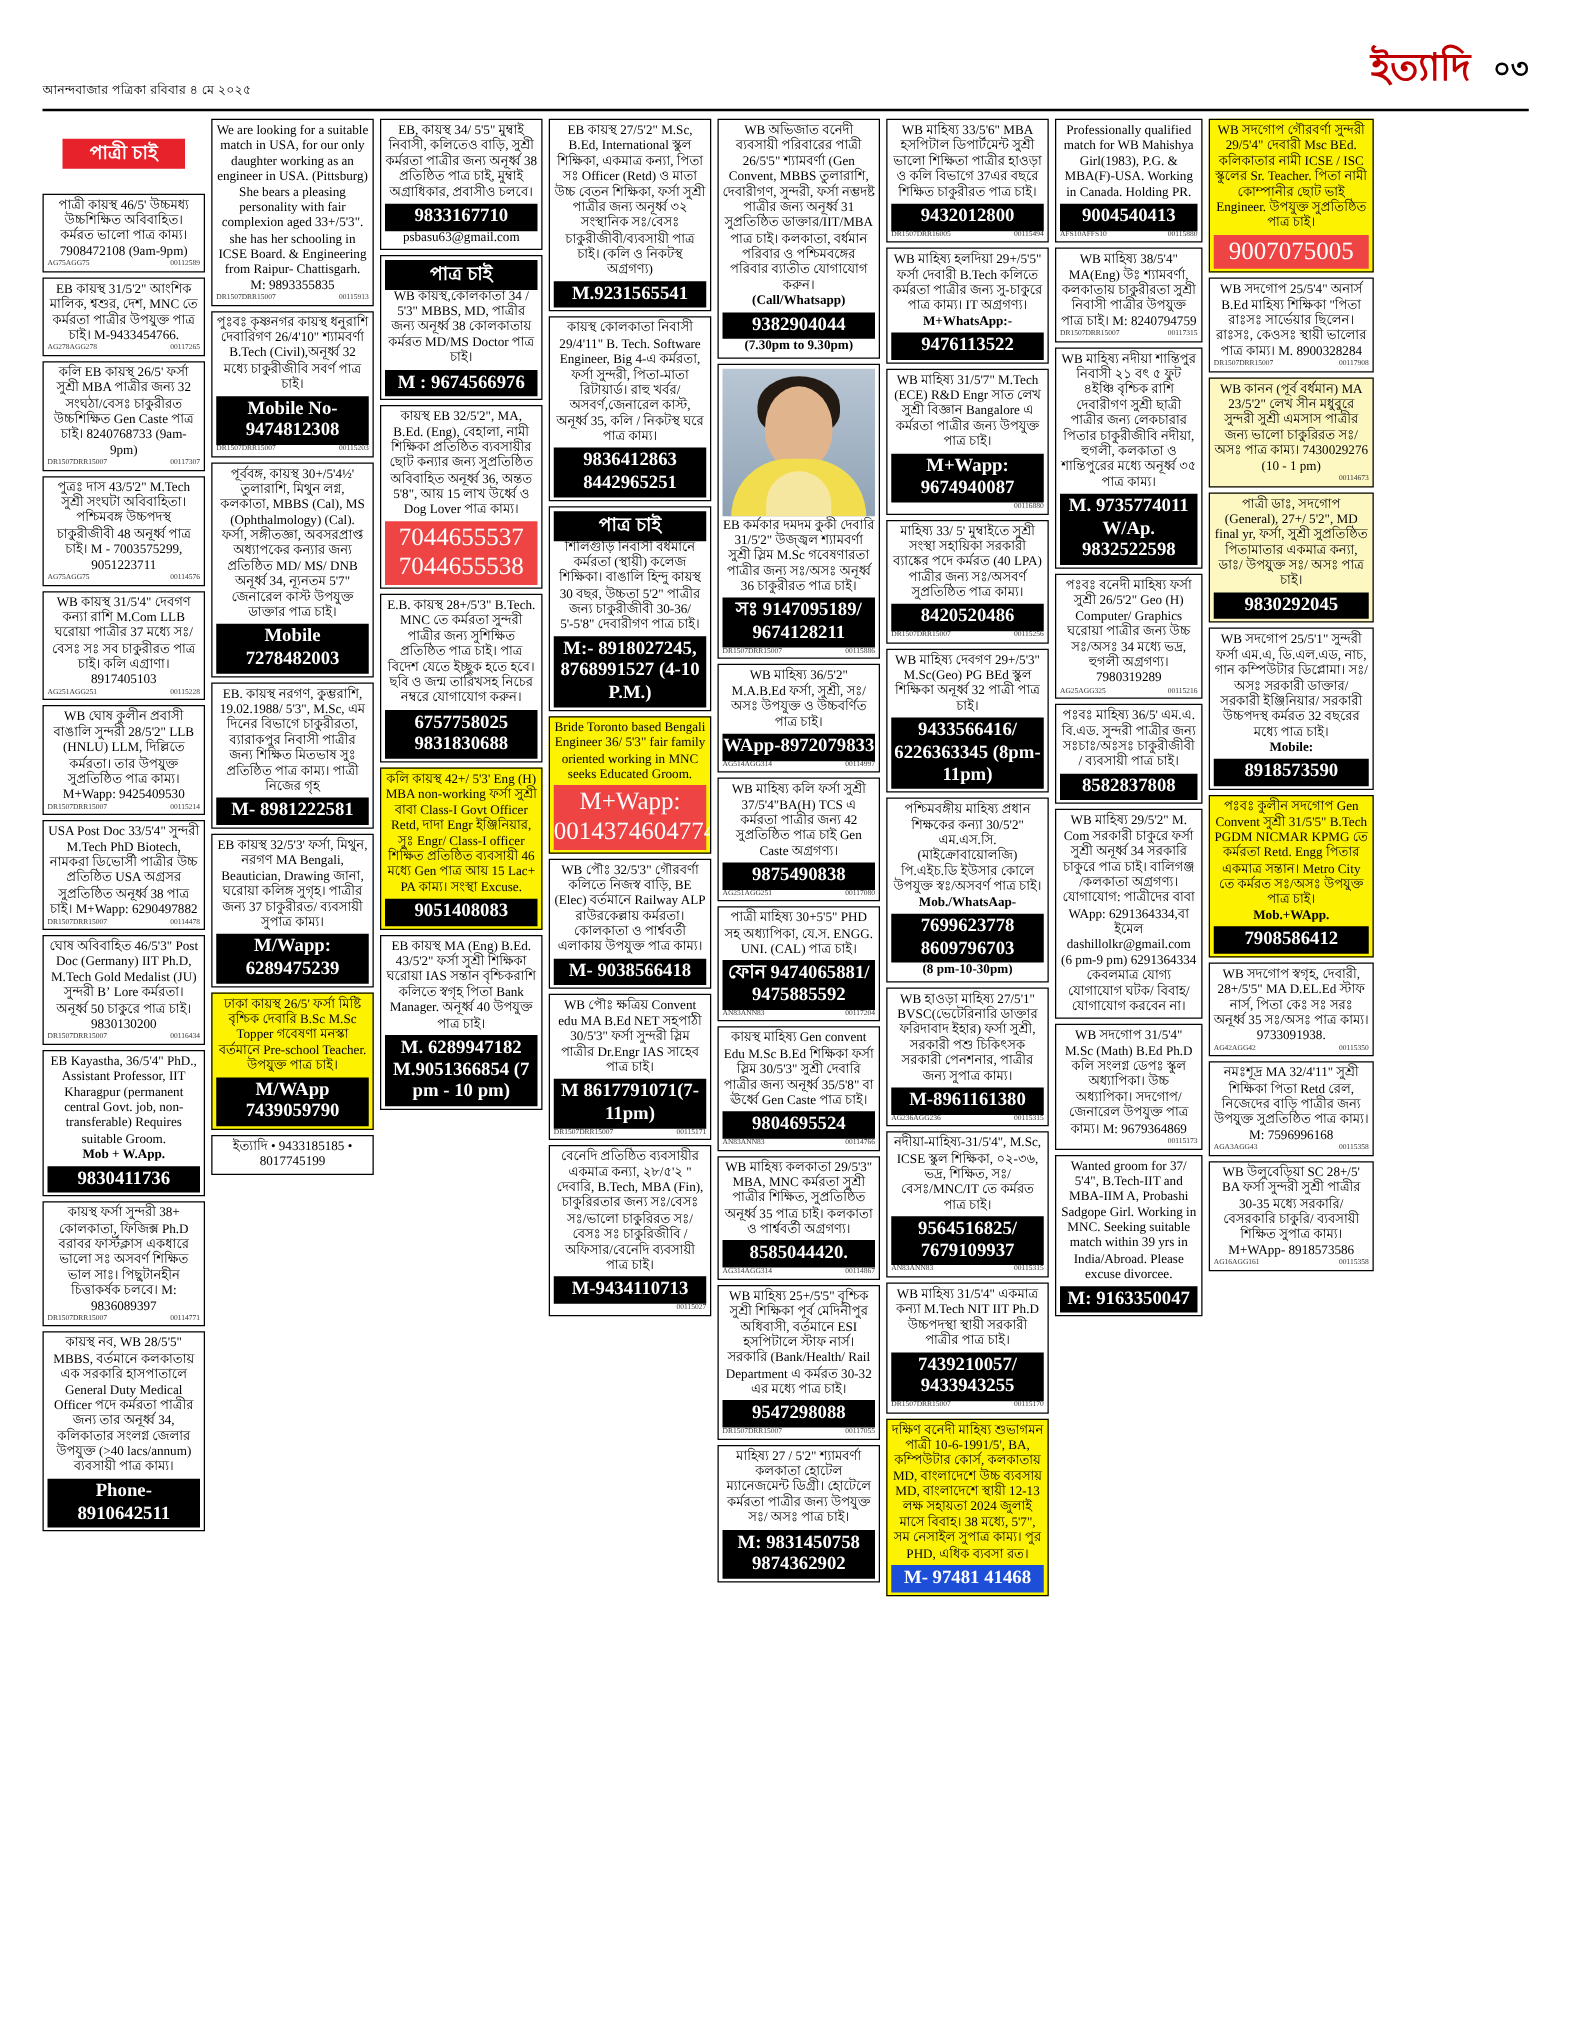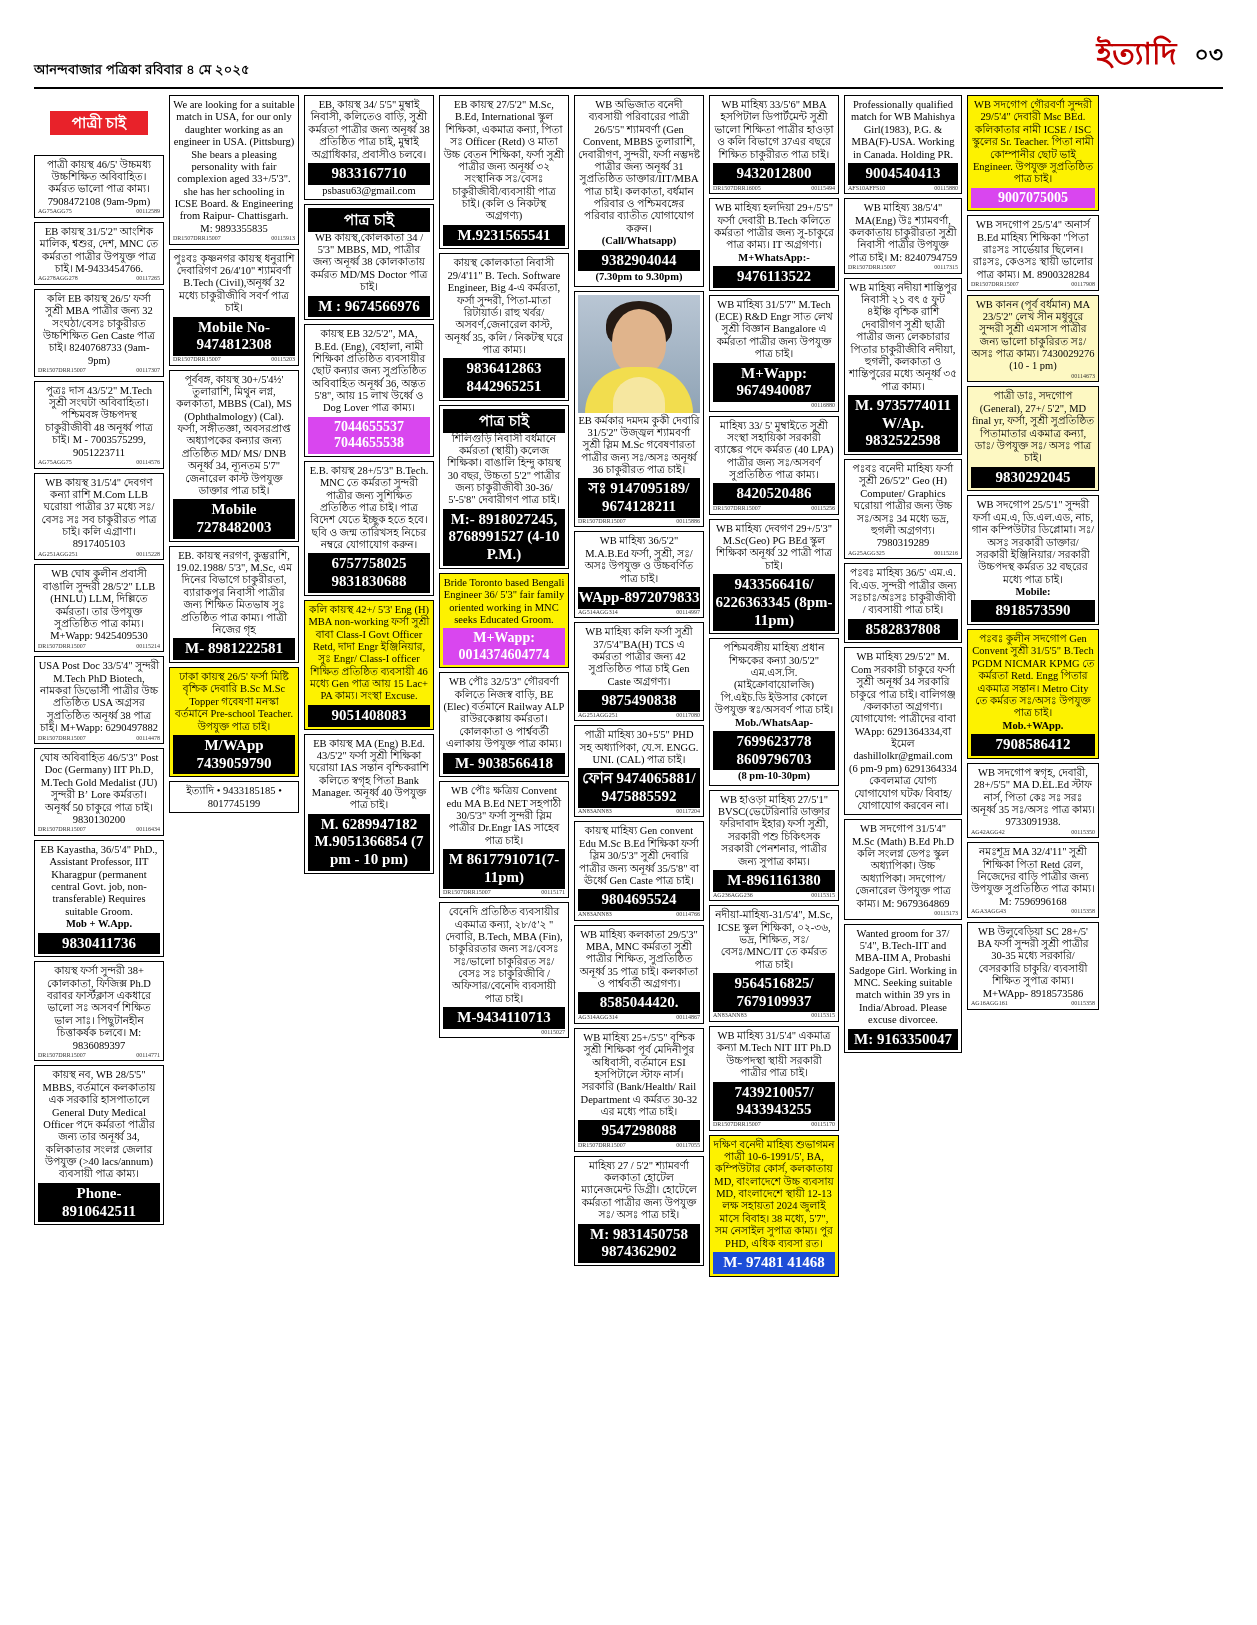--- a/index.html
+++ b/index.html
@@ -1,33 +1,33 @@
 <!DOCTYPE html>
 <html><head>
 <meta charset="utf-8">
 <style>
   html,body{margin:0;padding:0;background:#fff;}
   body{width:1257px;height:1625px;font-family:"Liberation Serif",serif;color:#000;}
   .page{position:relative;width:1257px;height:1625px;padding:0;box-sizing:border-box;}
   .masthead{display:flex;align-items:flex-end;justify-content:space-between;padding:30px 34px 4px 34px;box-sizing:border-box;}
-  .masthead-left{font-size:13px;font-family:"Liberation Sans",sans-serif;font-weight:bold;letter-spacing:.2px;}
+  .masthead-left{font-size:10px;font-family:"Liberation Sans",sans-serif;font-weight:normal;letter-spacing:.2px;}
   .masthead-right{display:flex;align-items:center;gap:18px;}
   .masthead-title{font-size:30px;font-weight:bold;color:#c00000;font-family:"Liberation Serif",serif;}
   .masthead-page{font-size:22px;font-weight:bold;}
   .rule{height:2px;background:#000;margin:2px 34px 0 34px;}
   .cols{display:flex;gap:5px;padding:6px 34px 10px 34px;box-sizing:border-box;}
   .col{display:flex;flex-direction:column;gap:4px;}
   .c1{width:130px;} .c2{width:130px;} .c3{width:130px;} .c4{width:130px;}
   .c5{width:130px;} .c6{width:130px;} .c7{width:118px;} .c8{width:132px;}
   .ad{border:1px solid #000;box-sizing:border-box;padding:3px 3px 2px 3px;font-size:10.5px;line-height:1.18;text-align:center;overflow:hidden;}
   .ad .t{display:block;}
   .hdr{background:#e8222a;color:#fff;font-weight:bold;font-size:15px;padding:3px 0;text-align:center;font-family:"Liberation Sans",sans-serif;}
   .hdr.black{background:#000;color:#fff;}
   .phone-black{background:#000;color:#fff;font-weight:bold;font-size:15px;padding:2px 0;margin-top:2px;}
-  .phone-red{background:#d946ef;color:#fff;font-weight:bold;font-size:14px;padding:2px 0;margin-top:2px;}
+  .phone-red{background:#ef4444;color:#fff;font-weight:normal;font-size:20px;padding:2px 0;margin-top:2px;}
   .yellowbox{background:#fdf200;}
   .yellowpale{background:#fdf8c2;}
   .code{font-size:6px;color:#333;text-align:left;letter-spacing:0;line-height:1.1;display:flex;justify-content:space-between;}
   .code span{font-size:6px;}
   .photo{width:100%;height:118px;background:linear-gradient(#b9c6d4,#8fa3b5);position:relative;overflow:hidden;margin:0 0 2px 0;}
   .photo .face{position:absolute;left:50%;top:14px;transform:translateX(-50%);width:54px;height:66px;border-radius:50% 50% 45% 45%;background:#e0b48c;}
   .photo .hair{position:absolute;left:50%;top:6px;transform:translateX(-50%);width:66px;height:48px;border-radius:50% 50% 40% 40%;background:#241a14;}
   .photo .body{position:absolute;left:50%;bottom:0;transform:translateX(-50%);width:108px;height:46px;border-radius:46px 46px 0 0;background:#f2dd4e;}
   .photo .scarf{position:absolute;left:50%;bottom:0;transform:translateX(-50%);width:52px;height:36px;background:#f6e7a0;border-radius:26px 26px 0 0;}
   .bold{font-weight:bold;}
@@ -141,20 +141,24 @@
           </div>
         </div>
         <div class="ad">
           <div class="t">পূর্ববঙ্গ, কায়স্থ 30+/5'4½' তুলারাশি, মিথুন লগ্ন, কলকাতা, MBBS (Cal), MS (Ophthalmology) (Cal). ফর্সা, সঙ্গীতজ্ঞা, অবসরপ্রাপ্ত অধ্যাপকের কন্যার জন্য প্রতিষ্ঠিত MD/ MS/ DNB অনূর্ধ্ব 34, ন্যূনতম 5'7" জেনারেল কাস্ট উপযুক্ত ডাক্তার পাত্র চাই।</div>
           <div class="phone-black">Mobile 7278482003</div>
         </div>
         <div class="ad">
           <div class="t">EB. কায়স্থ নরগণ, কুম্ভরাশি, 19.02.1988/ 5'3", M.Sc, এম দিনের বিভাগে চাকুরীরতা, ব্যারাকপুর নিবাসী পাত্রীর জন্য শিক্ষিত মিতভাষ সুঃ প্রতিষ্ঠিত পাত্র কাম্য। পাত্রী নিজের গৃহ</div>
           <div class="phone-black">M- 8981222581</div>
         </div>
+        <div class="ad">
+          <div class="t">EB কায়স্থ 32/5'3' ফর্সা, মিথুন, নরগণ MA Bengali, Beautician, Drawing জানা, ঘরোয়া কলিঙ্গ সুগৃহ। পাত্রীর জন্য 37 চাকুরীরত/ ব্যবসায়ী সুপাত্র কাম্য।</div>
+          <div class="phone-black">M/Wapp: 6289475239</div>
+        </div>
         <div class="ad yellowbox">
           <div class="t">ঢাকা কায়স্থ 26/5' ফর্সা মিষ্টি বৃশ্চিক দেবারি B.Sc M.Sc Topper গবেষণা মনস্কা বর্তমানে Pre-school Teacher. উপযুক্ত পাত্র চাই।</div>
           <div class="phone-black">M/WApp 7439059790</div>
         </div>
         <div class="ad">
           <div class="t">ইত্যাদি
 • 9433185185
 • 8017745199</div>
         </div>
       </div>

